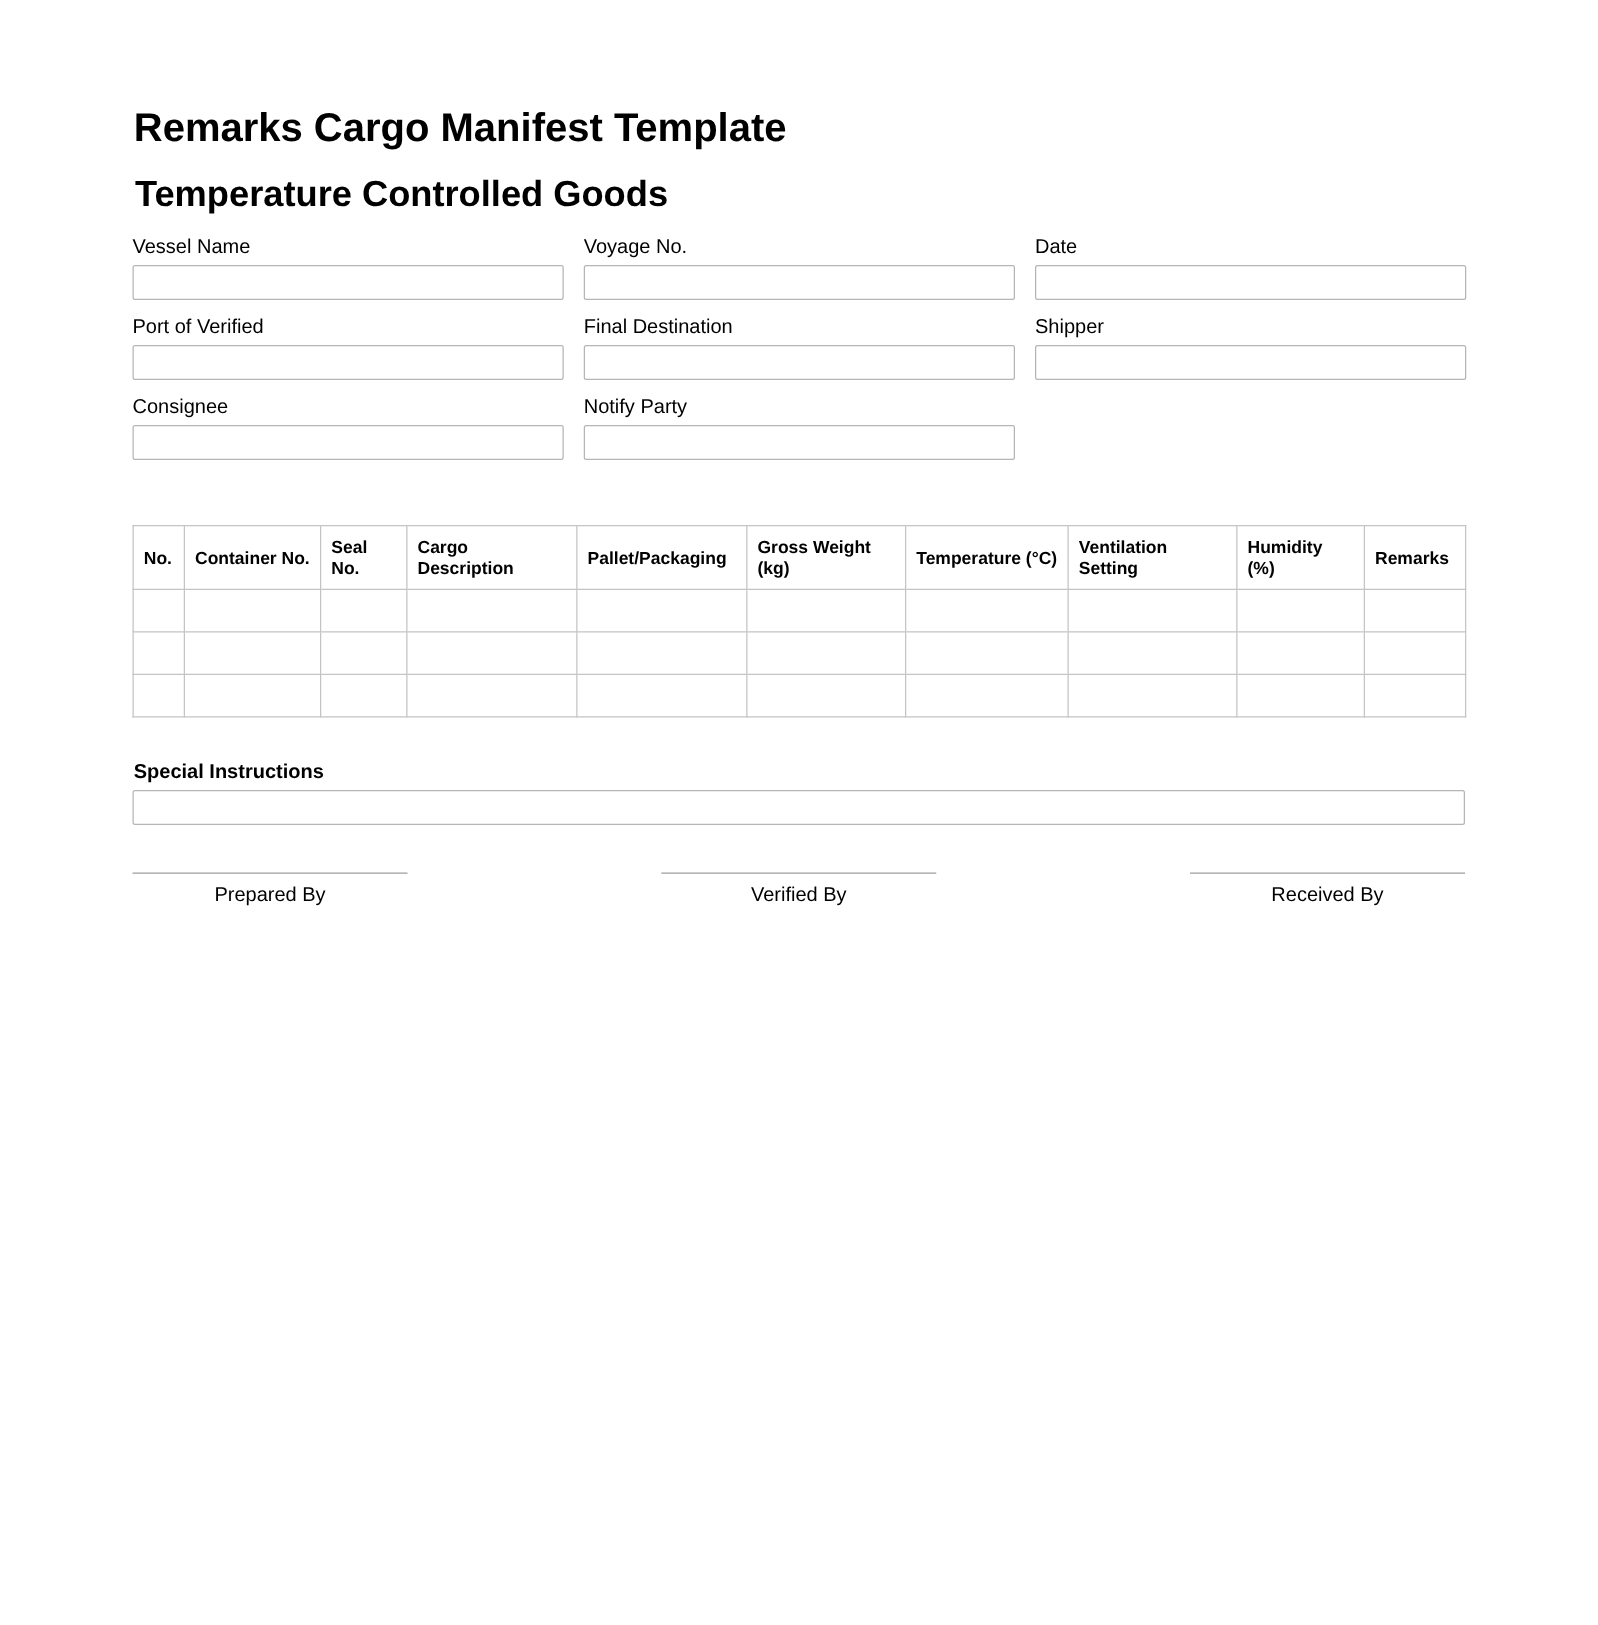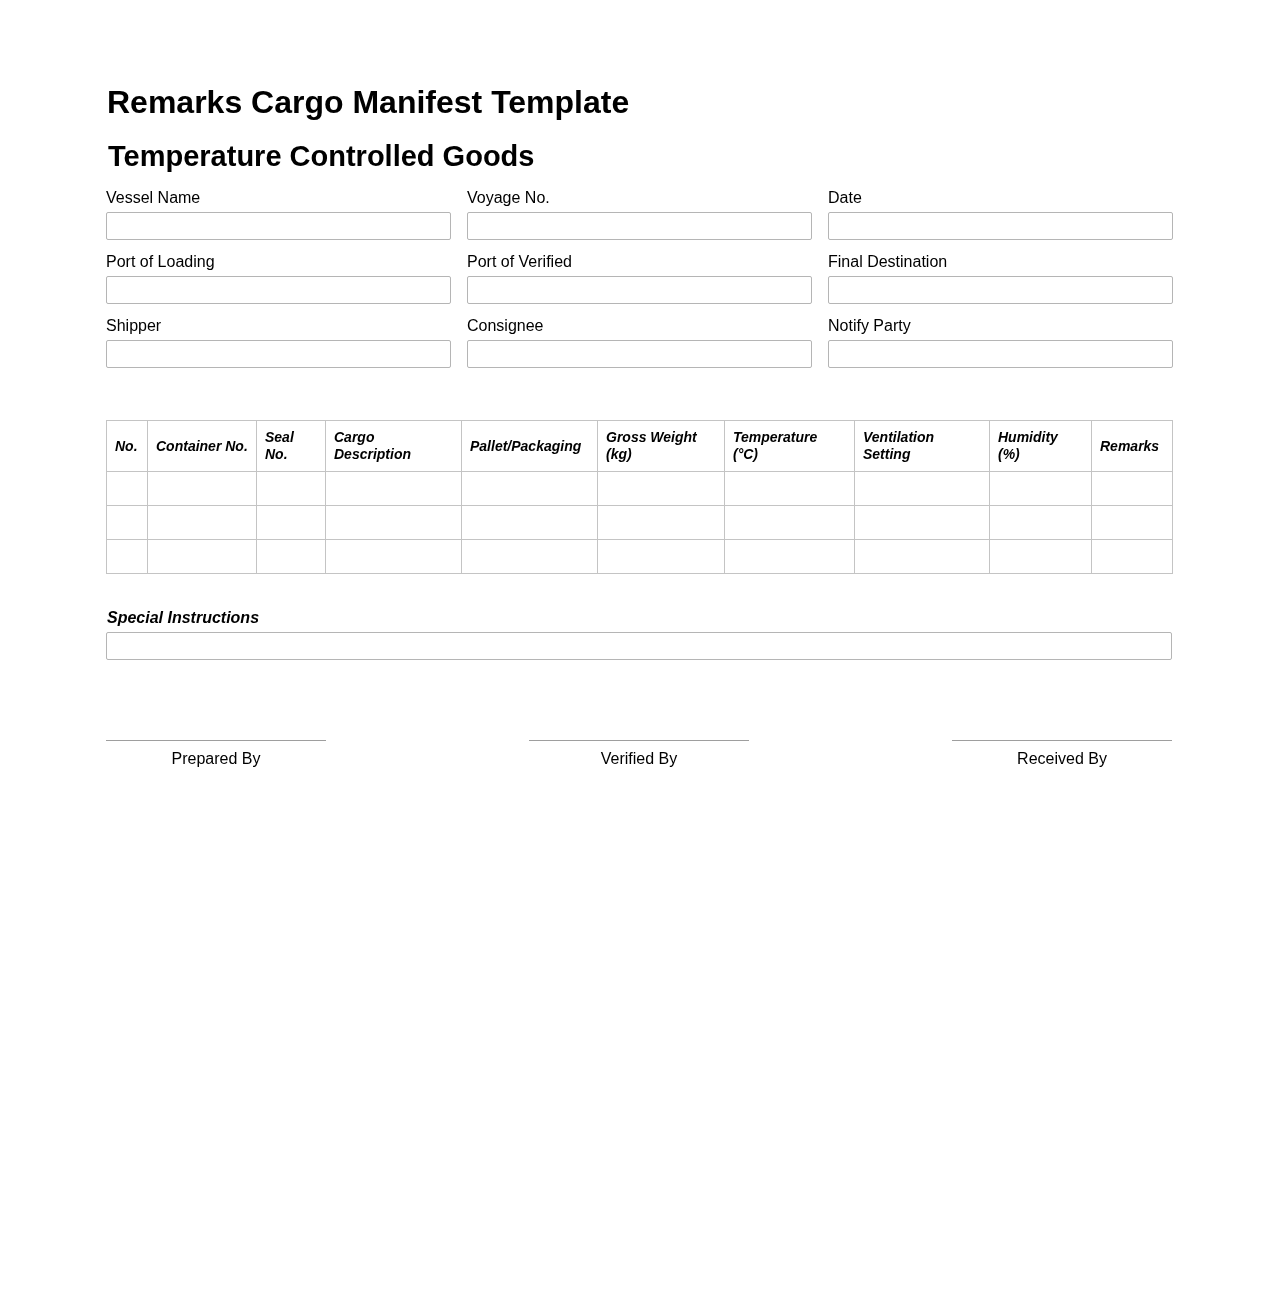--- a/index.html
+++ b/index.html
@@ -71,21 +71,20 @@
       font-size: 14px;
       background: #fff;
     }
     table.manifest {
       position: absolute;
       left: 0;
       top: 420px;
       width: 1066px;
       border-collapse: collapse;
       table-layout: fixed;
-      font-style: italic;
     }
     table.manifest th, table.manifest td {
       border: 1px solid #c4c4c4;
       padding: 0 8px;
       text-align: left;
       vertical-align: middle;
     }
     table.manifest th {
       font-size: 14px;
       font-weight: bold;
@@ -102,38 +101,37 @@
       width: 1066px;
     }
     .special label {
       display: block;
       font-size: 16px;
       font-weight: bold;
       line-height: 20px;
       height: 20px;
       margin-bottom: 4px;
       padding-left: 1px;
-      font-style: italic;
     }
     .special input {
       display: block;
       box-sizing: border-box;
       width: 1066px;
       height: 28px;
       border: 1px solid #b5b5b5;
       border-radius: 2px;
       margin: 0;
       padding: 2px 6px;
       font-family: "Liberation Sans", sans-serif;
       font-size: 14px;
     }
     .signatures {
       position: absolute;
       left: 0;
-      top: 740px;
+      top: 698px;
       width: 1066px;
       display: flex;
       justify-content: space-between;
     }
     .sig {
       width: 220px;
       text-align: center;
     }
     .sig .line {
       height: 0;
@@ -159,24 +157,20 @@
     <div class="field">
       <label>Vessel Name</label>
       <input type="text" value="" style="">
     </div>
     <div class="field">
       <label>Voyage No.</label>
       <input type="text" value="" style="">
     </div>
     <div class="field">
       <label>Date</label>
-      <input type="text" value="" style="">
-    </div>
-    <div class="field">
-      <label>Port of Loading</label>
       <input type="text" value="" style="">
     </div>
     <div class="field">
       <label>Port of Verified</label>
       <input type="text" value="" style="">
     </div>
     <div class="field">
       <label>Final Destination</label>
       <input type="text" value="" style="">
     </div>

